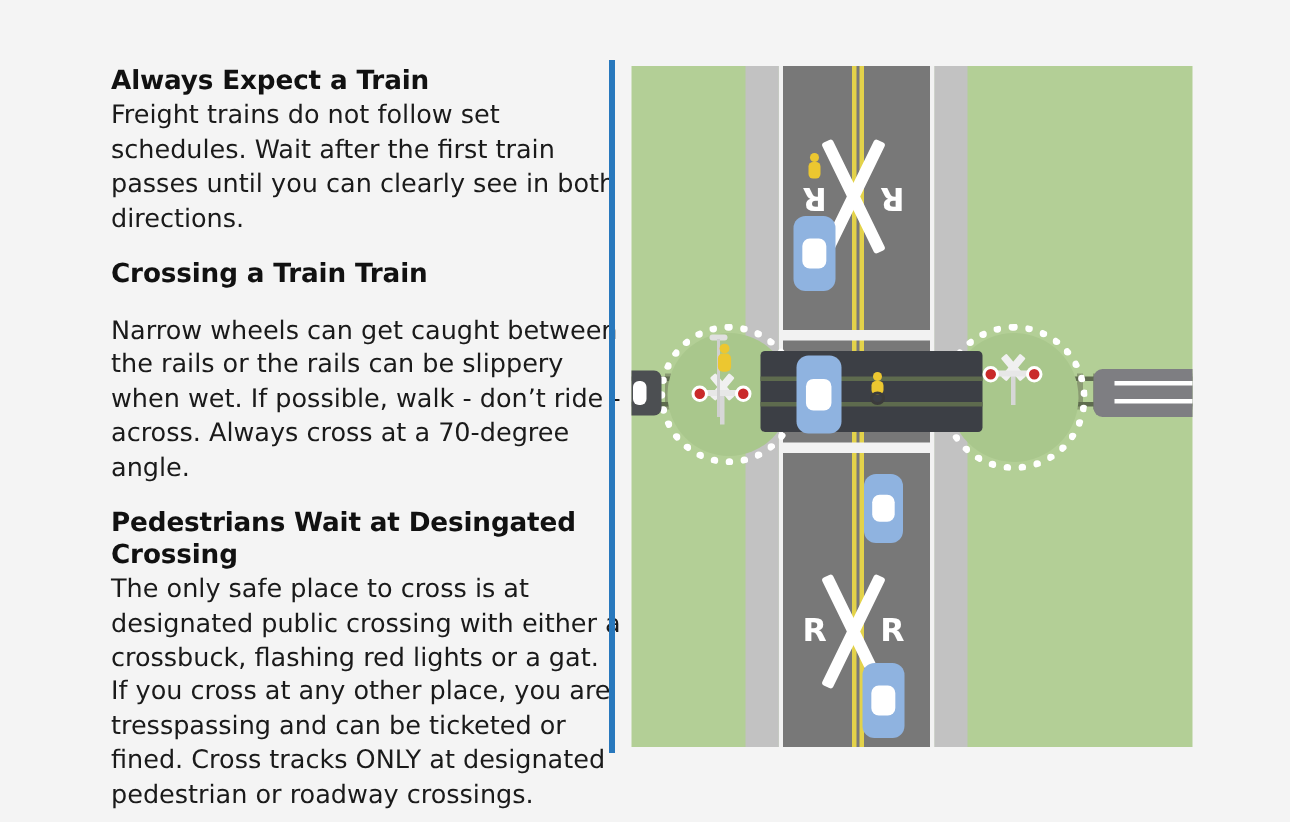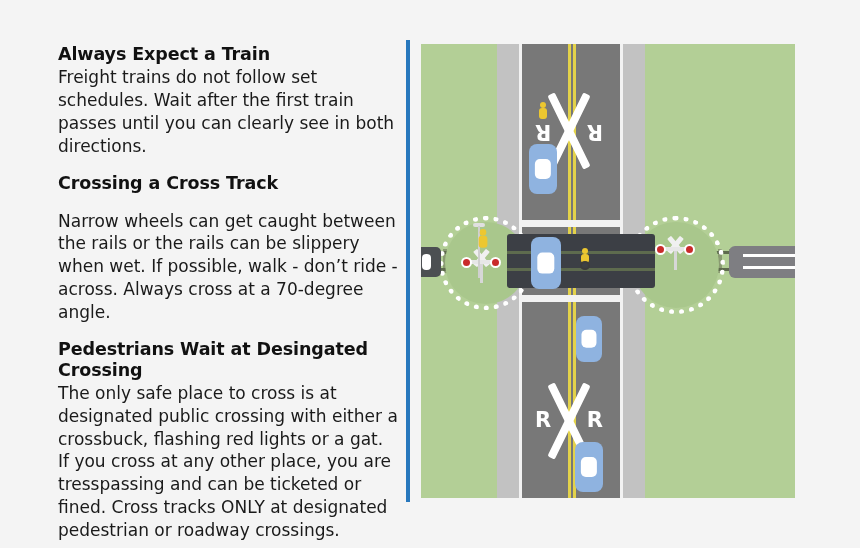--- a/index.html
+++ b/index.html
@@ -8,21 +8,21 @@
     background:#f4f4f4;
     font-family:"DejaVu Sans", sans-serif;
     overflow:hidden;
     position:relative;
   }
   #page{position:absolute;inset:0;}
 
   
   #text-col{
     position:absolute;
-    left:58px;top:44px;width:340px;
+    left:74px;top:44px;width:340px;
   }
   .section{margin-bottom:16px;}
   .section:last-child{margin-bottom:0;}
   .sec-heading{
     font-size:17.5px;
     font-weight:bold;
     color:#111111;
     line-height:1.16;
     margin:0 0 2px 0;
     letter-spacing:-0.1px;
@@ -206,21 +206,21 @@
 <div id="page">
 
   <div id="text-col">
 
     <div class="section">
       <h2 class="sec-heading">Always Expect a Train</h2>
       <p class="sec-body">Freight trains do not follow set schedules. Wait after the first train passes until you can clearly see in both directions.</p>
     </div>
 
     <div class="section">
-      <h2 class="sec-heading">Crossing a Cross Track</h2>
+      <h2 class="sec-heading">Crossing a Train Train</h2>
     </div>
 
     <div class="section">
       <p class="sec-body">Narrow wheels can get caught between the rails or the rails can be slippery when wet. If possible, walk - don’t ride - across. Always cross at a 70-degree angle.</p>
     </div>
 
     <div class="section">
       <h2 class="sec-heading">Pedestrians Wait at Desingated Crossing</h2>
       <p class="sec-body">The only safe place to cross is at designated public crossing with either a crossbuck, flashing red lights or a gat. If you cross at any other place, you are tresspassing and can be ticketed or fined. Cross tracks ONLY at designated pedestrian or roadway crossings.</p>
     </div>

